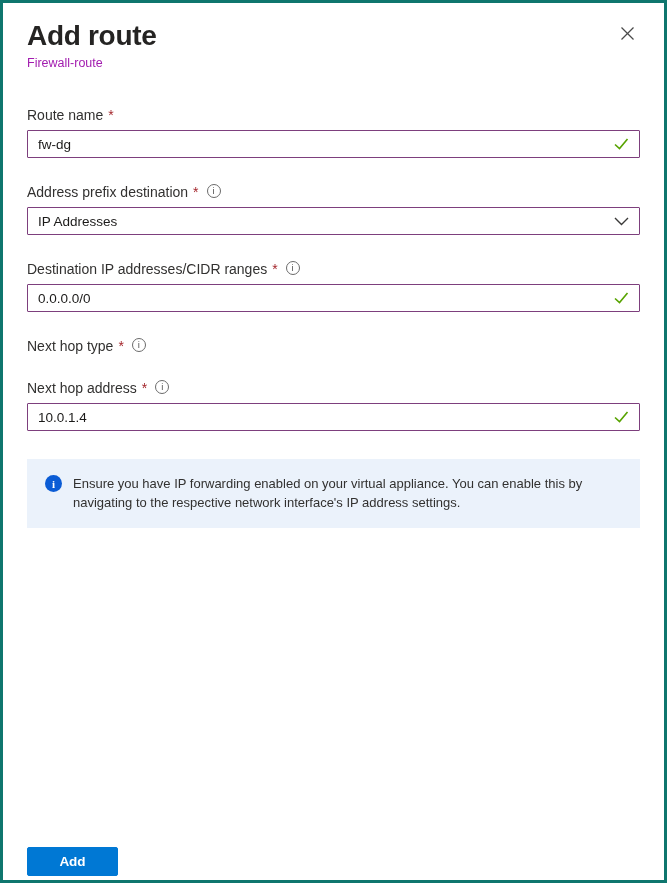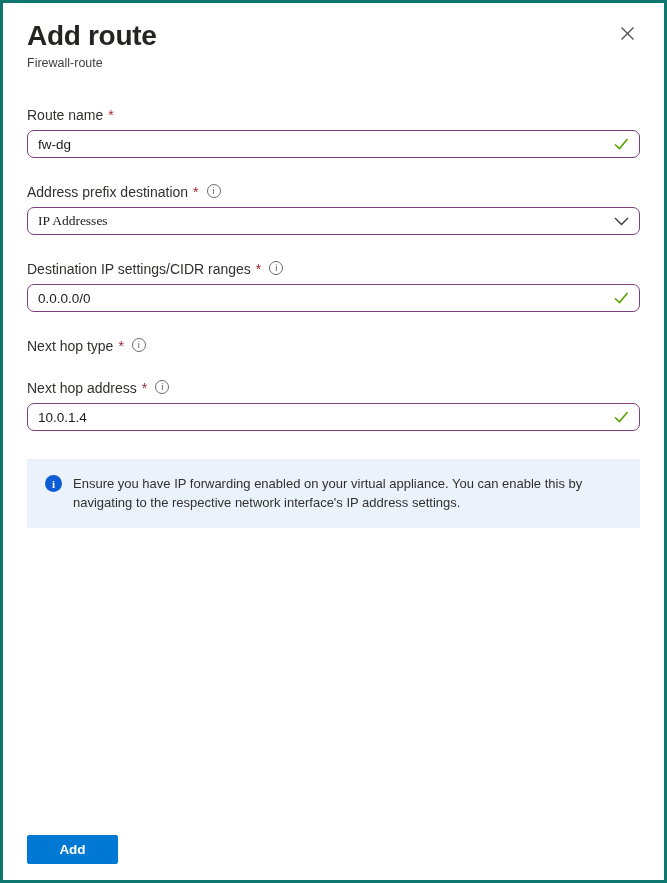--- a/index.html
+++ b/index.html
@@ -10,21 +10,21 @@
     border:3px solid #0f766e;
     background:#ffffff;
     font-family:"Liberation Sans", sans-serif;
     overflow:hidden;
   }
   .content { padding:18px 24px 0 24px; }
   .page-title {
     margin:0; font-size:28px; font-weight:700; color:#252423;
     letter-spacing:-0.3px; line-height:30px;
   }
-  .subtitle { margin-top:5px; font-size:12.5px; color:#404040; }
+  .subtitle { margin-top:5px; font-size:12.5px; color:#a21caf; }
   .close-btn {
     position:absolute; top:21px; right:26px;
     width:22px; height:22px; background:transparent; border:none;
     cursor:pointer; padding:0; display:flex; align-items:center; justify-content:center;
   }
   .field { margin-top:26px; }
   .field.first { margin-top:37px; }
   .label-row {
     font-size:14px; color:#323130; display:flex; align-items:flex-start;
     line-height:16px;
@@ -32,48 +32,48 @@
   .req { color:#a4262c; margin-left:5px; font-size:14px; }
   .info-i {
     width:14px; height:14px; margin-left:8px;
     border:1px solid #6b6b6b; border-radius:50%;
     color:#555; font-size:9.5px; line-height:1;
     display:inline-flex; align-items:center; justify-content:center;
     box-sizing:border-box;
   }
   .control {
     margin-top:7px; height:28px; box-sizing:border-box;
-    border:1px solid #7d3f7d; border-radius:7px;
+    border:1px solid #7d3f7d; border-radius:1px;
     display:flex; align-items:center; justify-content:space-between;
     padding:0 10px; background:#fff;
   }
   .control input {
     border:none; outline:none; flex:1; font-size:13.5px; color:#1b1a19;
     font-family:"Liberation Sans", sans-serif; background:transparent; padding:0;
   }
-  .control .value-text { font-size:13.5px; color:#1b1a19;font-family:Liberation Serif, serif; }
+  .control .value-text { font-size:13.5px; color:#1b1a19; }
   .icon-right { display:flex; align-items:center; flex-shrink:0; margin-left:8px; }
   .banner {
     margin-top:28px; background:#ebf2fb;
     padding:15px 16px 16px 18px;
     display:flex; gap:11px; align-items:flex-start;
     box-sizing:border-box; min-height:67px;
   }
   .banner-icon {
     width:17px; height:17px; border-radius:50%;
     background:#0b5cd5; color:#fff;
     font-size:11px; font-weight:700; font-family:"Liberation Serif", serif;
     display:flex; align-items:center; justify-content:center;
     flex-shrink:0; margin-top:1px;
   }
   .banner-text {
     font-size:13px; line-height:19px; color:#323130; max-width:552px;
   }
   .add-btn {
-    position:absolute; left:24px; bottom:16px;
+    position:absolute; left:24px; bottom:4px;
     width:91px; height:29px;
     background:#0078d4; color:#fff;
     border:1px solid #0078d4; border-radius:2px;
     font-size:13.5px; font-weight:700;
     font-family:"Liberation Sans", sans-serif;
     cursor:pointer;
   }
 </style>
 </head>
 <body>
@@ -119,21 +119,21 @@
         <span class="icon-right">
           <svg width="15" height="9" viewBox="0 0 15 9">
             <polyline points="1,1 7.5,7.5 14,1" fill="none" stroke="#3b3a39" stroke-width="1.4"></polyline>
           </svg>
         </span>
       </div>
     </div>
 
     <div class="field">
       <div class="label-row">
-        <span>Destination IP settings/CIDR ranges</span>
+        <span>Destination IP addresses/CIDR ranges</span>
           <span class="req">*</span>
         <span class="info-i">i</span>
       </div>
       <div class="control">
         <input type="text" value="0.0.0.0/0" style="">
         <span class="icon-right">
           <svg width="15" height="12" viewBox="0 0 15 12">
             <polyline points="1,6.5 5.5,10.5 13.5,1" fill="none" stroke="#57a300" stroke-width="1.6"></polyline>
           </svg>
         </span>

